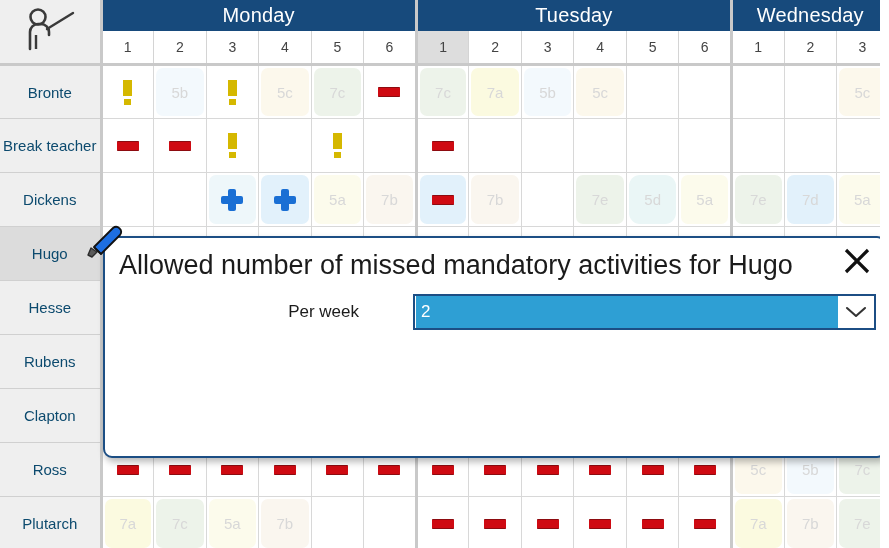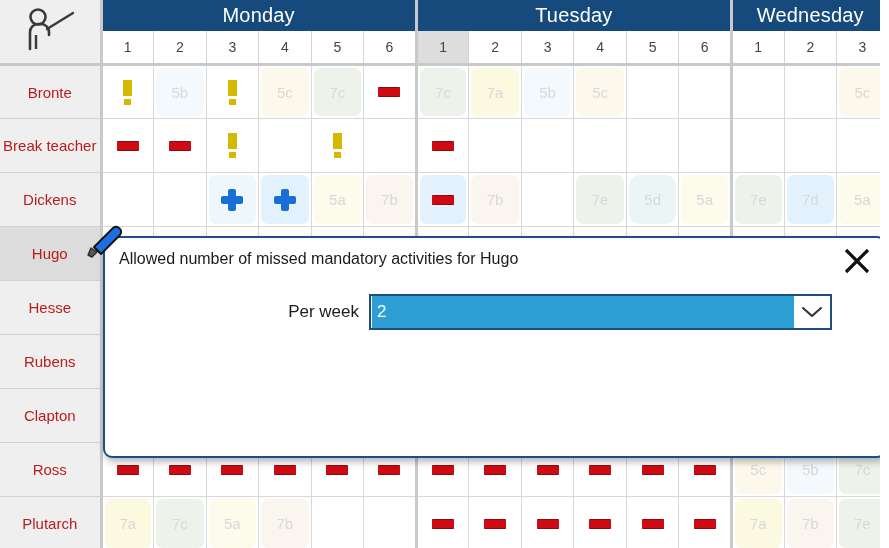--- a/index.html
+++ b/index.html
@@ -52,21 +52,21 @@
     height: 32px;
     border-right: 1px solid #d4d4d4;
     border-bottom: 3px solid #c9c9c9;
     font-weight: normal;
   }
   .slot-head.sel { background: #dddddd; }
   .slot-head.daylast { border-right: 3px solid #c9c9c9; }
 
   .row-head {
     background: #efefef;
-    color: #b91c1c;
+    color: #0c4a6e;
     font-size: 15px;
     text-align: center;
     border-right: 3px solid #c9c9c9;
     border-bottom: 1px solid #d0d0d0;
     white-space: nowrap;
   }
   .row-head.sel { background: #dcdcdc; }
 
   .cell {
     border-right: 1px solid #d8d8d8;
@@ -133,21 +133,21 @@
     width: 783px; height: 222px;
     background: #ffffff;
     border: 2px solid #1c4e84;
     border-radius: 9px;
     box-shadow: 2px 4px 7px rgba(0,0,0,0.28);
     box-sizing: border-box;
   }
   .dlg-title {
     position: absolute;
     left: 14px; top: 12px;
-    font-size: 16px;
+    font-size: 27px;
     color: #1b1b1b;
   }
   .dlg-close {
     position: absolute;
     right: 10px; top: 6px;
     width: 34px; height: 34px;
     cursor: pointer;
   }
   .dlg-row {
     position: absolute;
@@ -630,21 +630,21 @@
 
   <div class="dialog">
     <div class="dlg-title">Allowed number of missed mandatory activities for Hugo</div>
 
     <div class="dlg-close">
       <svg width="34" height="34" viewBox="0 0 34 34">
         <path d="M6 6 L28 28 M28 6 L6 28" stroke="#111111" stroke-width="3.2" stroke-linecap="butt"></path>
       </svg>
     </div>
 
-    <div class="dlg-row" style="left:114px; top:56px;">
+    <div class="dlg-row" style="left:114px; top:56px;gap:44px;">
       <div class="dlg-label">Per week</div>
       <div class="sel-box focused">
         <div class="sel-val hl">2</div>
         <div class="sel-arrow">
           <svg width="22" height="14" viewBox="0 0 22 14">
               <path d="M2 3 L11 11 L20 3" fill="none" stroke="#333" stroke-width="2.1" stroke-linecap="round" stroke-linejoin="round"></path>
             </svg>
         </div>
       </div>
     </div>

